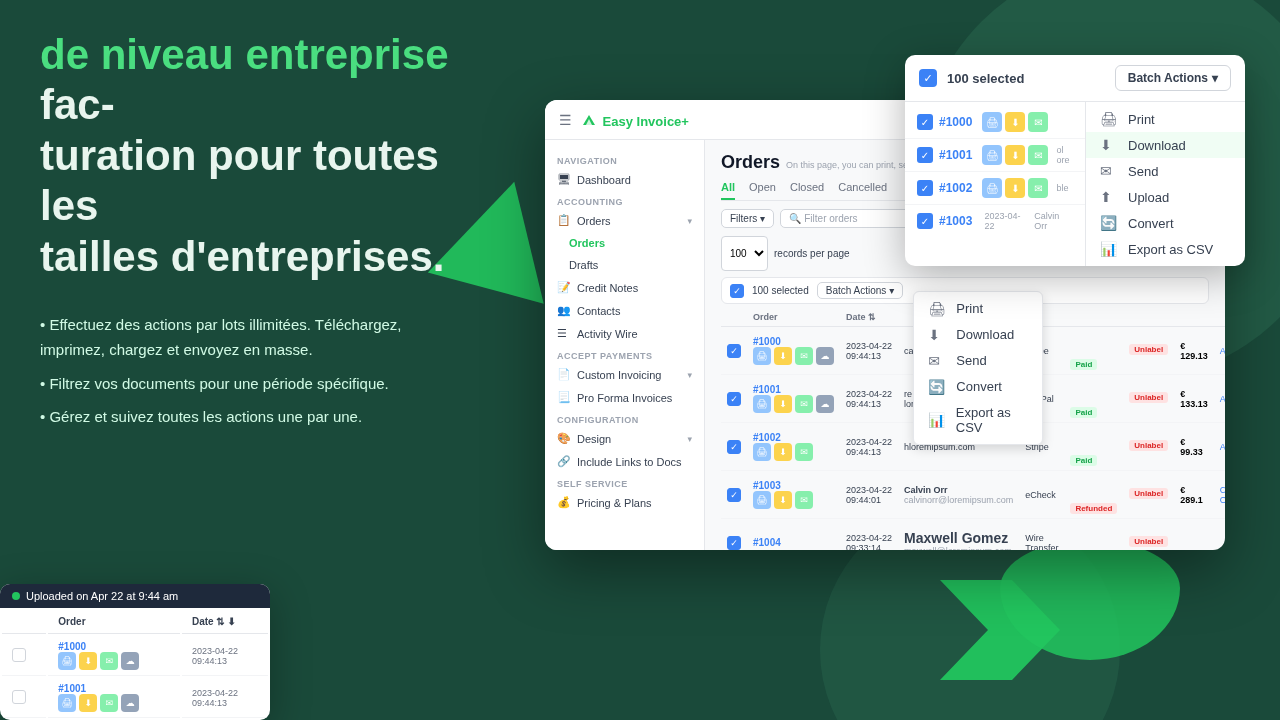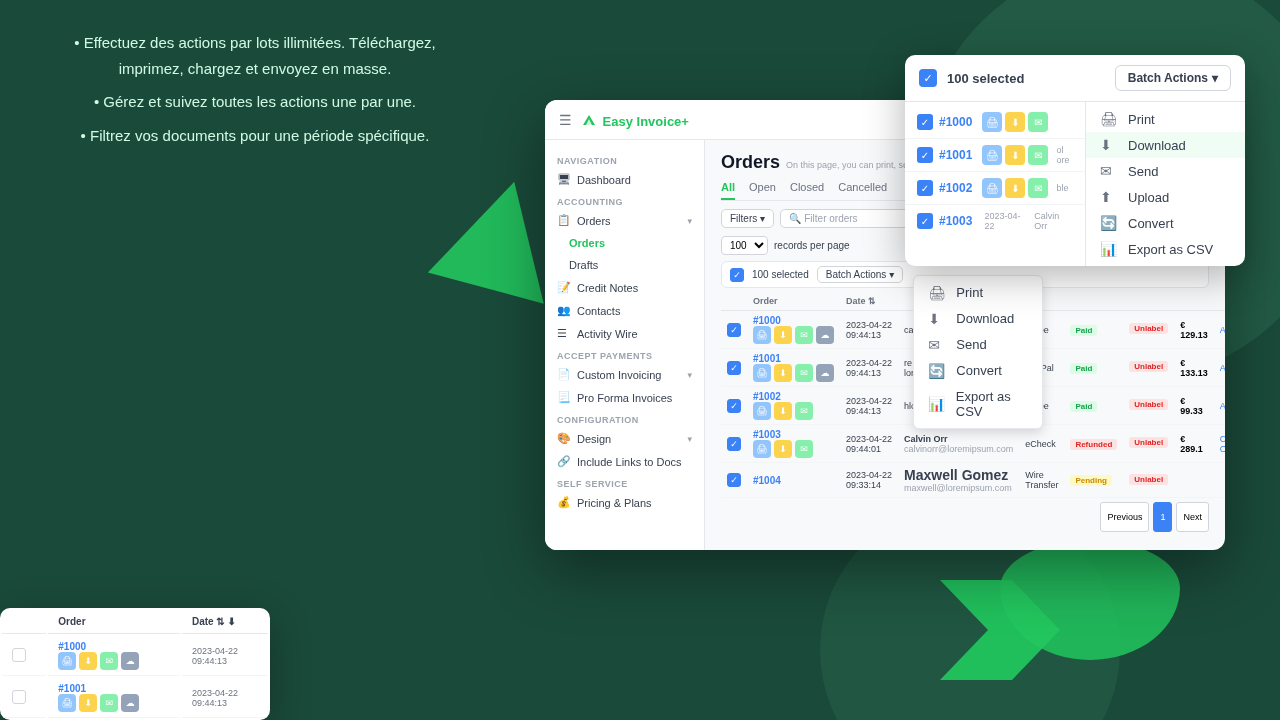--- a/index.html
+++ b/index.html
@@ -86,21 +86,20 @@
       color: #e8f5ee;
     }
     .features {
       list-style: none;
       color: #d1fae5;
       font-size: 15px;
       line-height: 1.7;
     }
     .features li {
       margin-bottom: 8px;
-      text-align: center;
     }
     .features li::before {
       content: '• ';
     }
 
     
     .brand-logo {
       position: absolute;
       left: 40px;
       bottom: 30px;
@@ -268,21 +267,21 @@
     .records-row {
       display: flex;
       align-items: center;
       gap: 6px;
       margin-bottom: 6px;
     }
     .records-select {
       background: white;
       border: 1px solid #d1d5db;
       border-radius: 4px;
-      padding: 2px 4px;
+      padding: 10px 4px;
       font-size: 10px;
     }
 
     
     .batch-bar {
       display: flex;
       align-items: center;
       gap: 8px;
       background: white;
       border-radius: 6px;
@@ -349,20 +348,21 @@
     .icon-print { background: #93c5fd; }
     .icon-download { background: #fcd34d; }
     .icon-email { background: #86efac; }
     .icon-cloud { background: #94a3b8; }
     .status-badge {
       display: inline-block;
       padding: 1px 5px;
       border-radius: 3px;
       font-size: 8px;
       font-weight: 600;
+      margin-top: 28px;
     }
     .badge-paid { background: #dcfce7; color: #16a34a; }
     .badge-refunded { background: #fee2e2; color: #dc2626; }
     .badge-pending { background: #fef9c3; color: #ca8a04; }
     .label-badge {
       display: inline-block;
       padding: 1px 5px;
       border-radius: 3px;
       font-size: 8px;
       font-weight: 600;
@@ -522,24 +522,28 @@
 </head>
 <body>
 
 <div class="bg-shape-right"></div>
 <div class="bg-shape-bottom-right"></div>
 <div class="green-triangle-left"></div>
 <div class="green-arrow-bottom"></div>
 <div class="green-circle-bottom"></div>
 
 <div class="left-section">
+  <div class="headline">
+    <span class="green-text">de niveau entreprise</span>
+    <span class="white-text"> fac-<br>turation pour toutes les<br>tailles d'entreprises.</span>
+  </div>
   <ul class="features">
     <li>Effectuez des actions par lots illimitées. Téléchargez, imprimez, chargez et envoyez en masse.</li>
+    <li>Filtrez vos documents pour une période spécifique.</li>
     <li>Gérez et suivez toutes les actions une par une.</li>
-    <li>Filtrez vos documents pour une période spécifique.</li>
   </ul>
 </div>
 
 <div class="brand-logo">
   <svg class="logo-icon" viewBox="0 0 38 38" fill="none" xmlns="http://www.w3.org/2000/svg">
     <path d="M8 28 L19 10 L30 28 Z" fill="#22c55e" opacity="0.9"></path>
     <path d="M14 28 L19 18 L24 28 Z" fill="white" opacity="0.7"></path>
   </svg>
   <span class="brand-name">softify</span>
 </div>
@@ -878,20 +882,24 @@
       </div>
       <div class="dropdown-item-row">
         <span class="di-icon">📊</span>
         <span>Export as CSV</span>
       </div>
     </div>
   </div>
 </div>
 
 <div class="card-popup">
+  <div class="card-popup-header">
+    <div class="dot"></div>
+    <span>Uploaded on Apr 22 at 9:44 am</span>
+  </div>
   <div class="card-popup-body">
     <table class="card-table">
       <thead>
         <tr>
           <th></th>
           <th>Order</th>
           <th>
             Date
             <span>⇅</span>
             <span>⬇</span>

